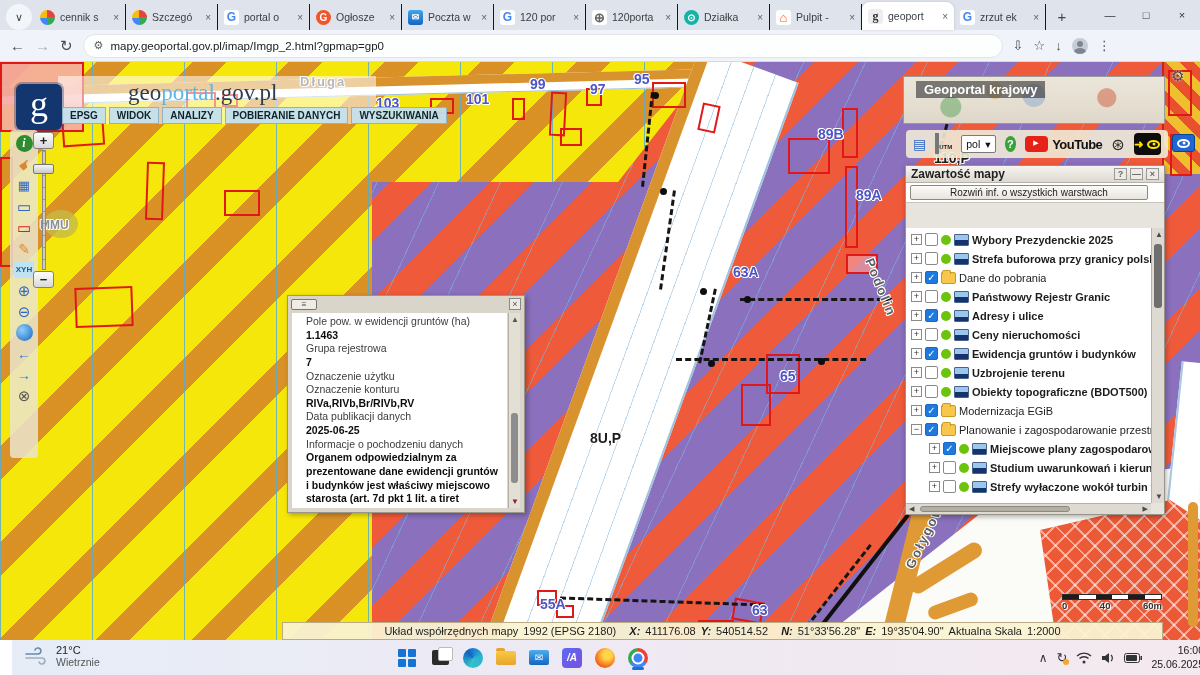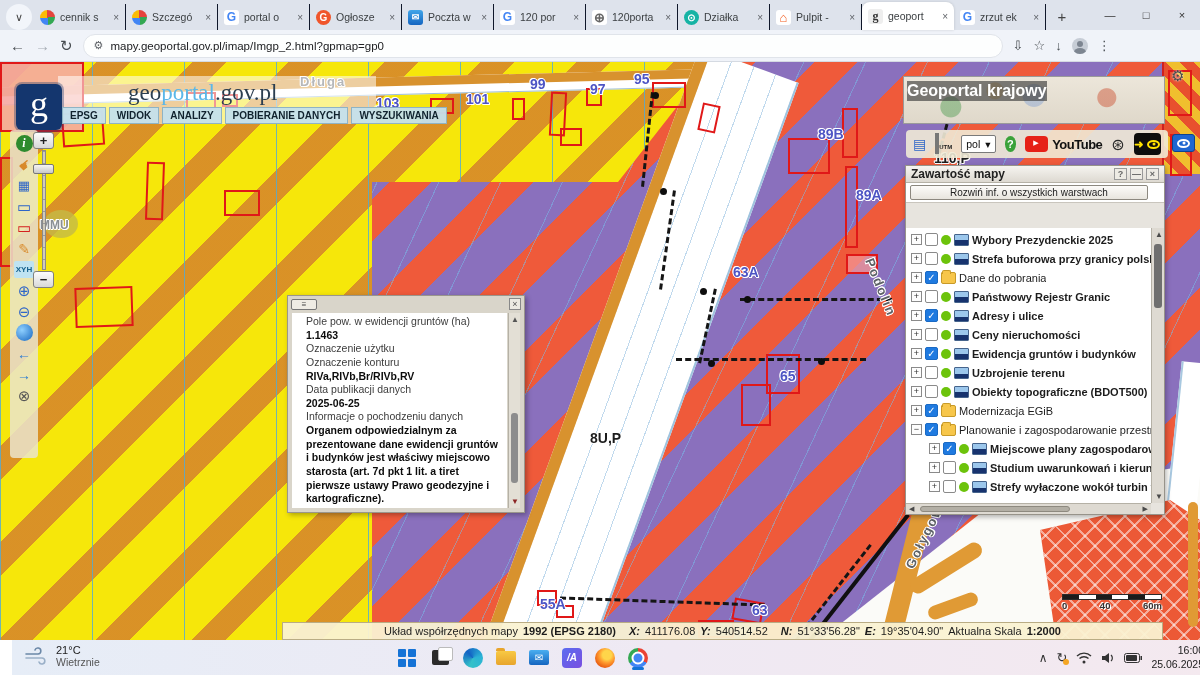--- a/index.html
+++ b/index.html
@@ -147,21 +147,21 @@
   .hscroll .lt,.hscroll .rt{position:absolute;top:1px;font-size:7px;color:#4a4a4a}
   .hscroll .lt{left:3px}.hscroll .rt{right:3px}
 
   
   .minimap{position:absolute;left:903px;top:14px;width:262px;height:48px;border:1px solid #9a9a9a;background:
      radial-gradient(circle at 18% 65%,rgba(90,160,90,.5) 0 10px,transparent 11px),
      radial-gradient(circle at 78% 45%,rgba(205,90,60,.5) 0 9px,transparent 10px),
      radial-gradient(circle at 50% 40%,rgba(130,160,210,.45) 0 11px,transparent 12px),
      radial-gradient(circle at 35% 30%,rgba(230,180,90,.5) 0 8px,transparent 9px),
      linear-gradient(#ece6da,#dfd8ca)}
-  .minimap .mlabel{position:absolute;left:3px;top:4px;background:rgba(60,60,60,.65);color:#fff;font-weight:bold;font-size:16px;padding:1px 0}
+  .minimap .mlabel{position:absolute;left:12px;top:4px;background:rgba(60,60,60,.65);color:#fff;font-weight:bold;font-size:13px;padding:1px 8px}
   .rtool{position:absolute;left:906px;top:68px;width:262px;height:28px;background:rgba(240,234,214,.9);border-radius:4px;display:flex;align-items:center;gap:9px;padding:0 7px}
   .rt-legend{color:#2f66c8;font-size:14px}
   .utmbox{width:20px;text-align:center}
   .utm-scr{width:16px;height:9px;margin:0 auto;background:#9cc7ec;border:2px solid #777}
   .utm-t{font-size:6px;font-weight:bold;color:#222}
   .langsel{width:44px;height:18px;background:#fff;border:1px solid #7a7a7a;border-radius:2px;display:flex;align-items:center;justify-content:space-between;padding:0 4px;font-size:10.5px;color:#111}
   .helpbtn{width:16px;height:16px;border-radius:50%;background:#3aa23a;color:#fff;font-weight:bold;font-size:11px;text-align:center;line-height:16px}
   .ytwrap{display:flex;align-items:center;gap:4px}
   .ytplay{width:23px;height:16px;background:#e62117;border-radius:4px;position:relative}
   .ytplay::after{content:'▶';position:absolute;color:#fff;font-size:7px;left:8px;top:3px}
@@ -169,21 +169,21 @@
   .wheel{color:#2b2b2b;font-size:16px}
   .a11y{margin-left:auto;width:38px;height:22px;background:#0d0d0d;border-radius:4px;display:flex;align-items:center;justify-content:center;gap:4px;color:#ffe200}
   .a11y .arr{font-size:11px;font-weight:bold}
   .eye{width:13px;height:9px;border:2px solid currentColor;border-radius:50%;position:relative}
   .eye::after{content:'';position:absolute;left:50%;top:50%;width:3px;height:3px;background:currentColor;border-radius:50%;transform:translate(-50%,-50%)}
   .eyebtn{position:absolute;left:1172px;top:72px;width:23px;height:18px;background:#1e66d0;border:1px solid #0d448f;border-radius:3px;display:flex;align-items:center;justify-content:center;color:#fff}
   .gear{position:absolute;left:1171px;top:5px;font-size:15px;color:#4a4a4a;text-shadow:0 0 2px #fff}
 
   
   .mstatus{position:absolute;left:282px;top:560px;width:881px;height:18px;background:rgba(250,242,210,.95);border:1px solid #b9ac84;display:flex;align-items:center;justify-content:center;gap:5px;font-size:11px;color:#1c1c1c;white-space:nowrap}
-  .mstatus .b{font-weight:bold}
+  .mstatus .b{font-weight:normal}
   .mstatus .bi{font-weight:bold;font-style:italic}
 
   
   #taskbar{position:absolute;left:12px;top:640px;width:1200px;height:35px;background:linear-gradient(90deg,#e6edf7,#efe9f3 55%,#f4e9ef);display:flex;align-items:center}
   .weather{position:absolute;left:12px;top:4px;display:flex;align-items:center;gap:8px}
   .wtxt .t1{font-size:11px;color:#1c1c1c}
   .wtxt .t2{font-size:10.5px;color:#555}
   .centericons{position:absolute;left:383px;top:0;height:35px;display:flex;align-items:center;gap:9px}
   .winlogo{width:18px;height:18px;display:grid;grid-template-columns:8px 8px;grid-template-rows:8px 8px;gap:2px}
   .winlogo i{background:#1573d6;border-radius:1px}
@@ -475,20 +475,25 @@
         <span class="ph-close">×</span>
       </div>
       <div class="popup-b">
 
           <div class="pf">
             <div class="pl">Pole pow. w ewidencji gruntów (ha)</div>
             <div class="pv">1.1463</div>
 
           </div>
 
+          <div class="pf">
+            <div class="pl">Grupa rejestrowa</div>
+            <div class="pv">7</div>
+
+          </div>
 
           <div class="pf">
             <div class="pl">Oznaczenie użytku</div>
 
           </div>
 
           <div class="pf">
             <div class="pl">Oznaczenie konturu</div>
             <div class="pv">RIVa,RIVb,Br/RIVb,RV</div>
 

